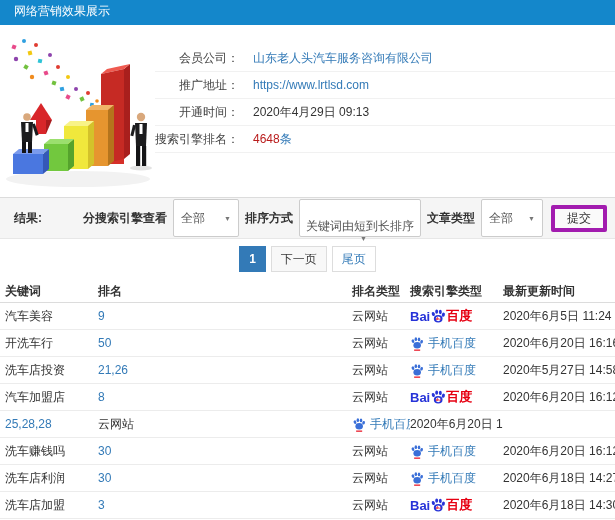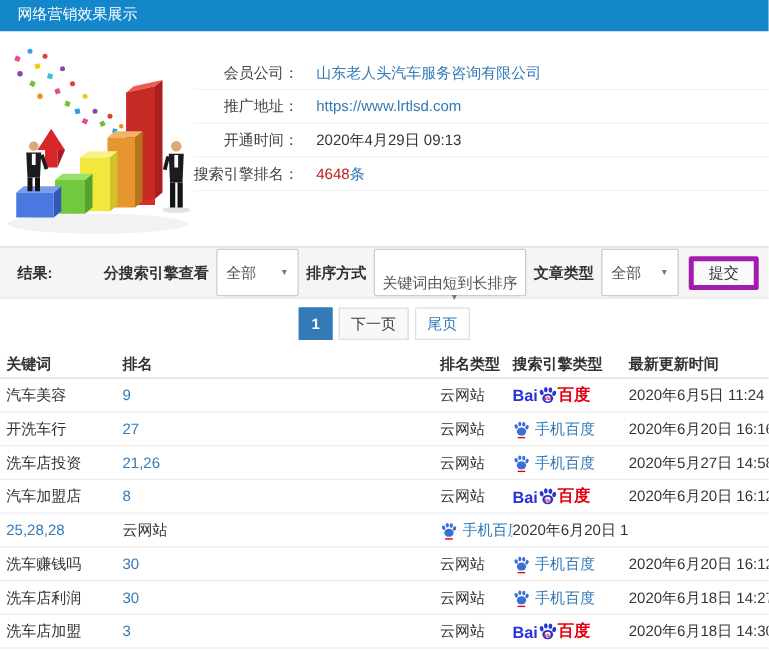--- a/index.html
+++ b/index.html
@@ -213,21 +213,21 @@
           <text x="12.3" y="18.4" text-anchor="middle" font-size="6" font-weight="bold" fill="#e60012" font-family="Liberation Sans, sans-serif">du</text>
         </svg>
         <span class="baidu-du">百度</span>
       </span>
 
     </span>
     <span class="cell">2020年6月5日 11:24</span>
   </div>
       <div class="trow">
     <span class="cell">开洗车行</span>
-    <span class="cell rank-cell">27</span>
+    <span class="cell rank-cell">50</span>
     <span class="cell">云网站</span>
     <span class="cell engine-cell">
 
       <span class="mobile-baidu">
         <svg width="14" height="15" viewBox="0 0 24 26">
           <ellipse cx="5" cy="9" rx="2.3" ry="3.2" fill="#3a6fd8" transform="rotate(-18 5 9)"></ellipse>
           <ellipse cx="10" cy="5.5" rx="2.2" ry="3.2" fill="#3a6fd8"></ellipse>
           <ellipse cx="15.5" cy="6" rx="2.2" ry="3.2" fill="#3a6fd8"></ellipse>
           <ellipse cx="20" cy="10" rx="2.3" ry="3.2" fill="#3a6fd8" transform="rotate(18 20 10)"></ellipse>
           <ellipse cx="12.3" cy="16" rx="6.5" ry="5.6" fill="#3a6fd8"></ellipse>

